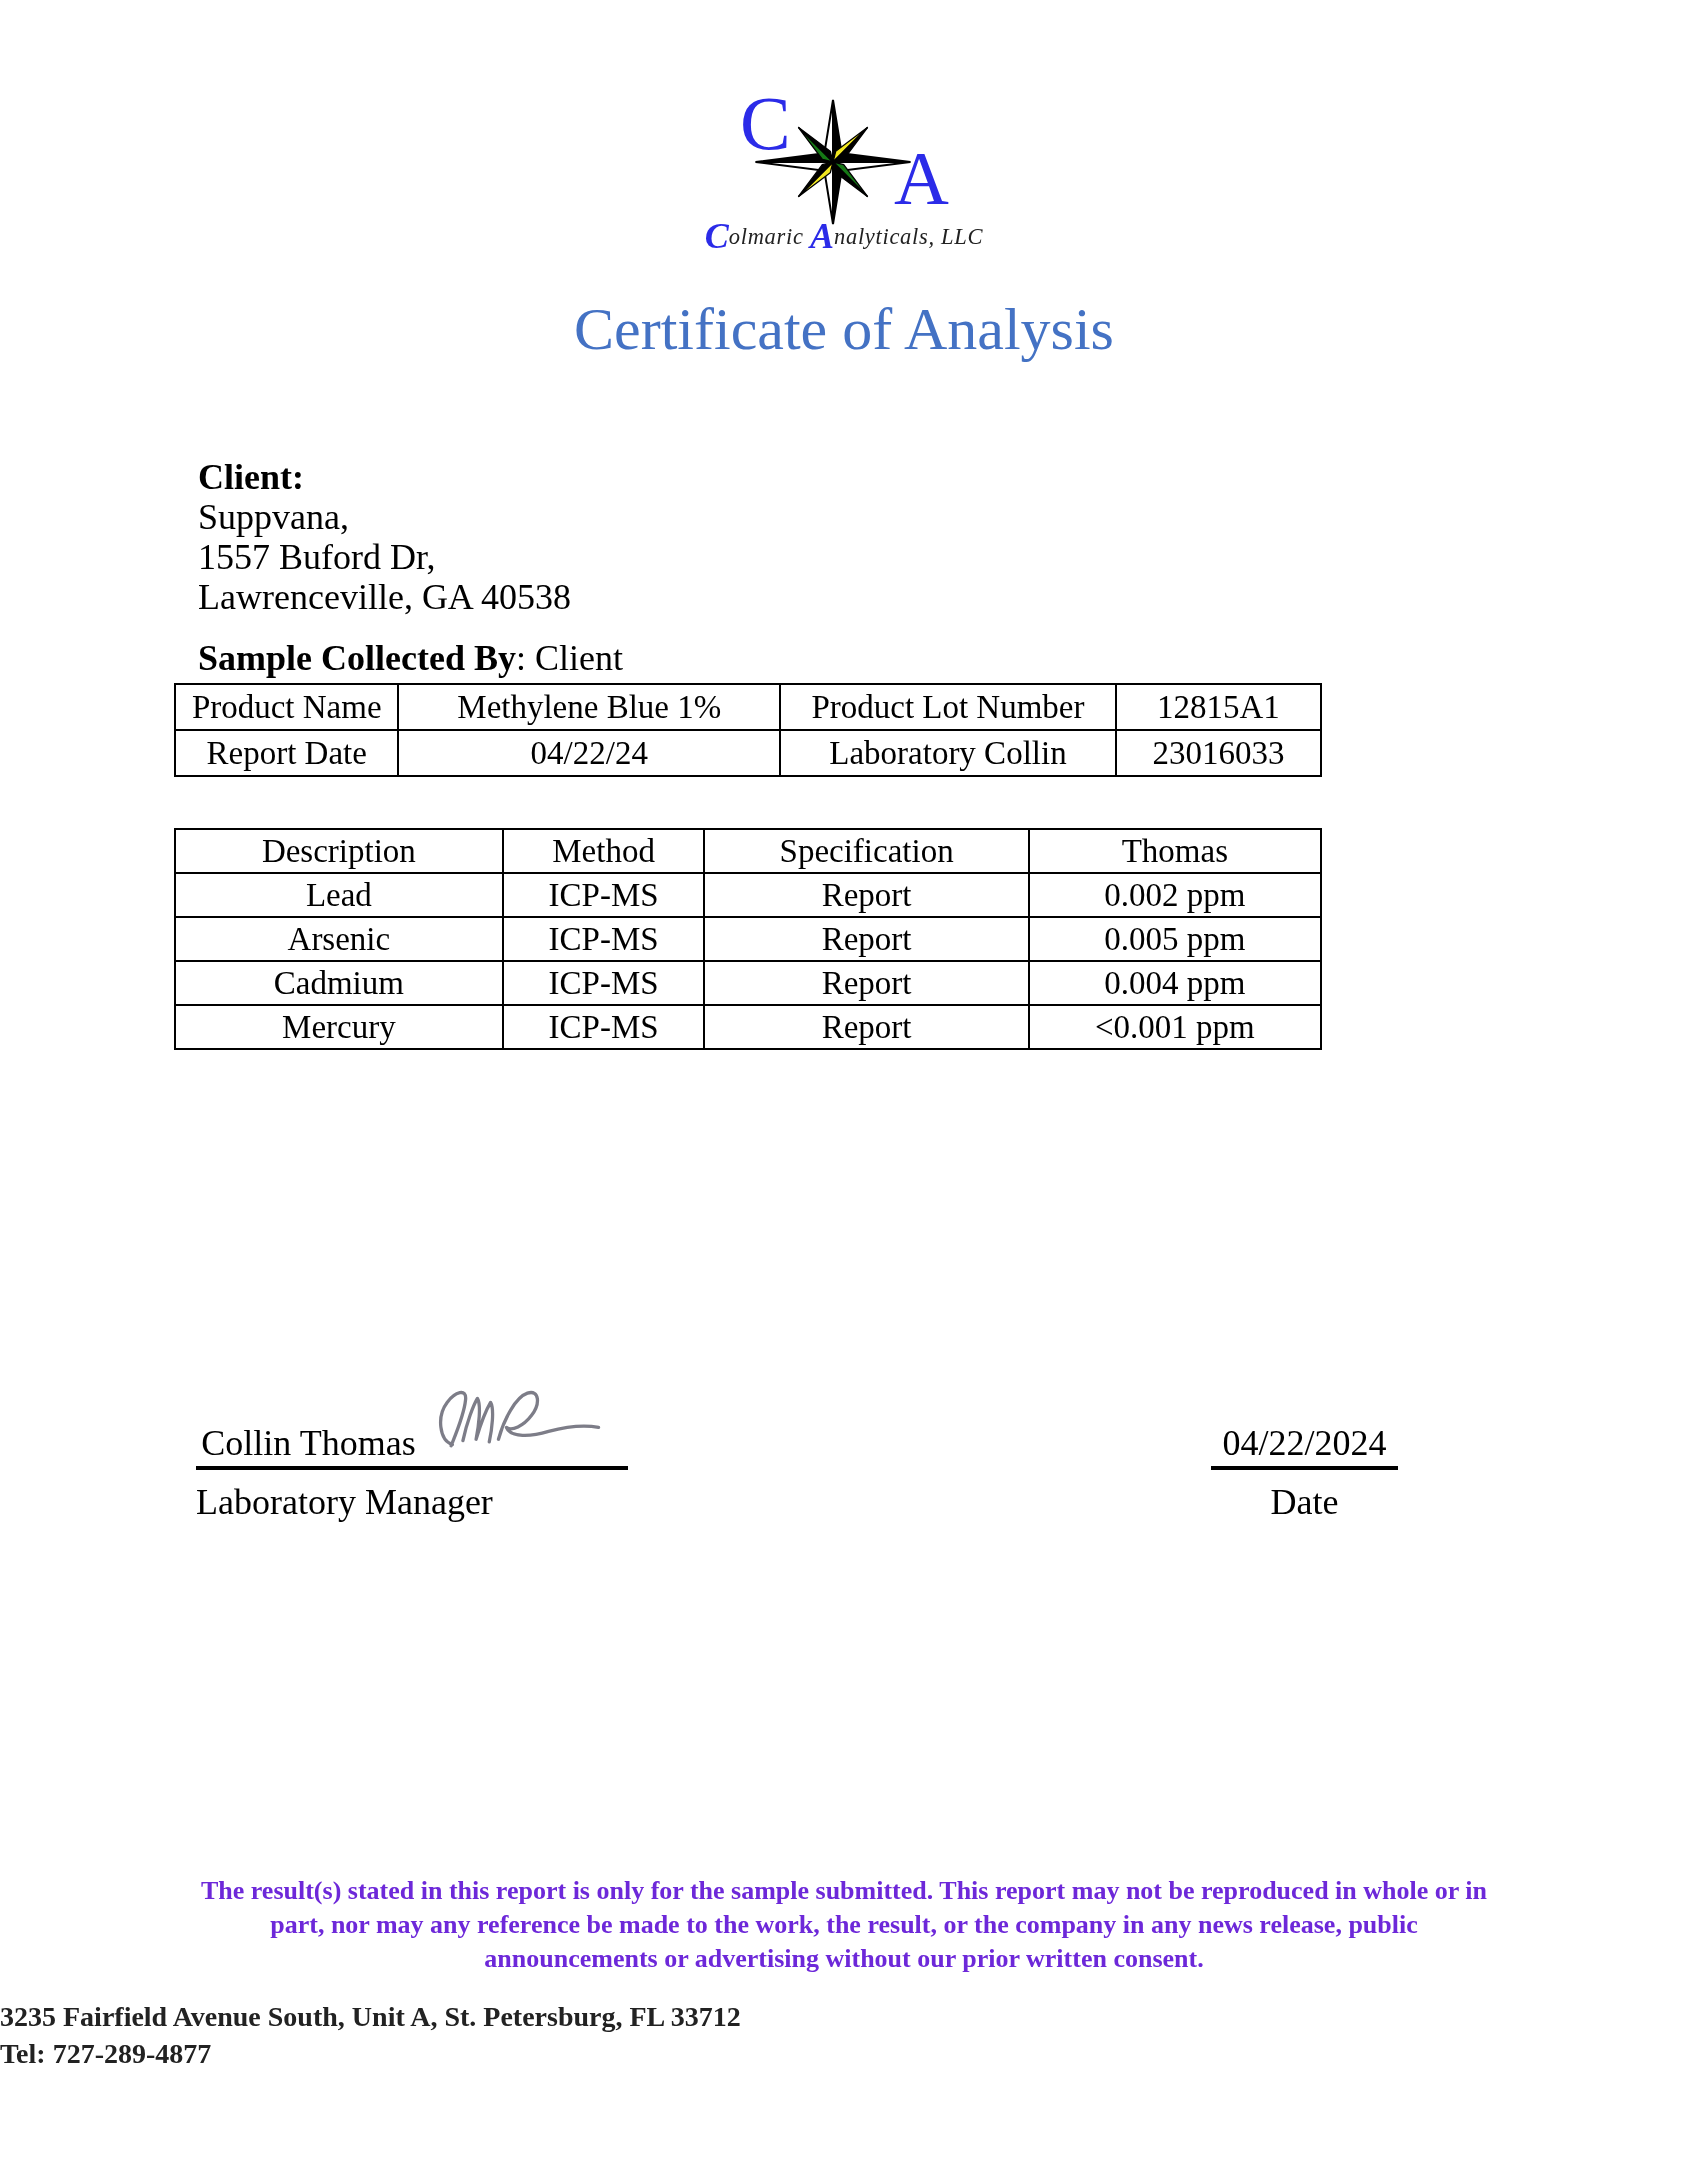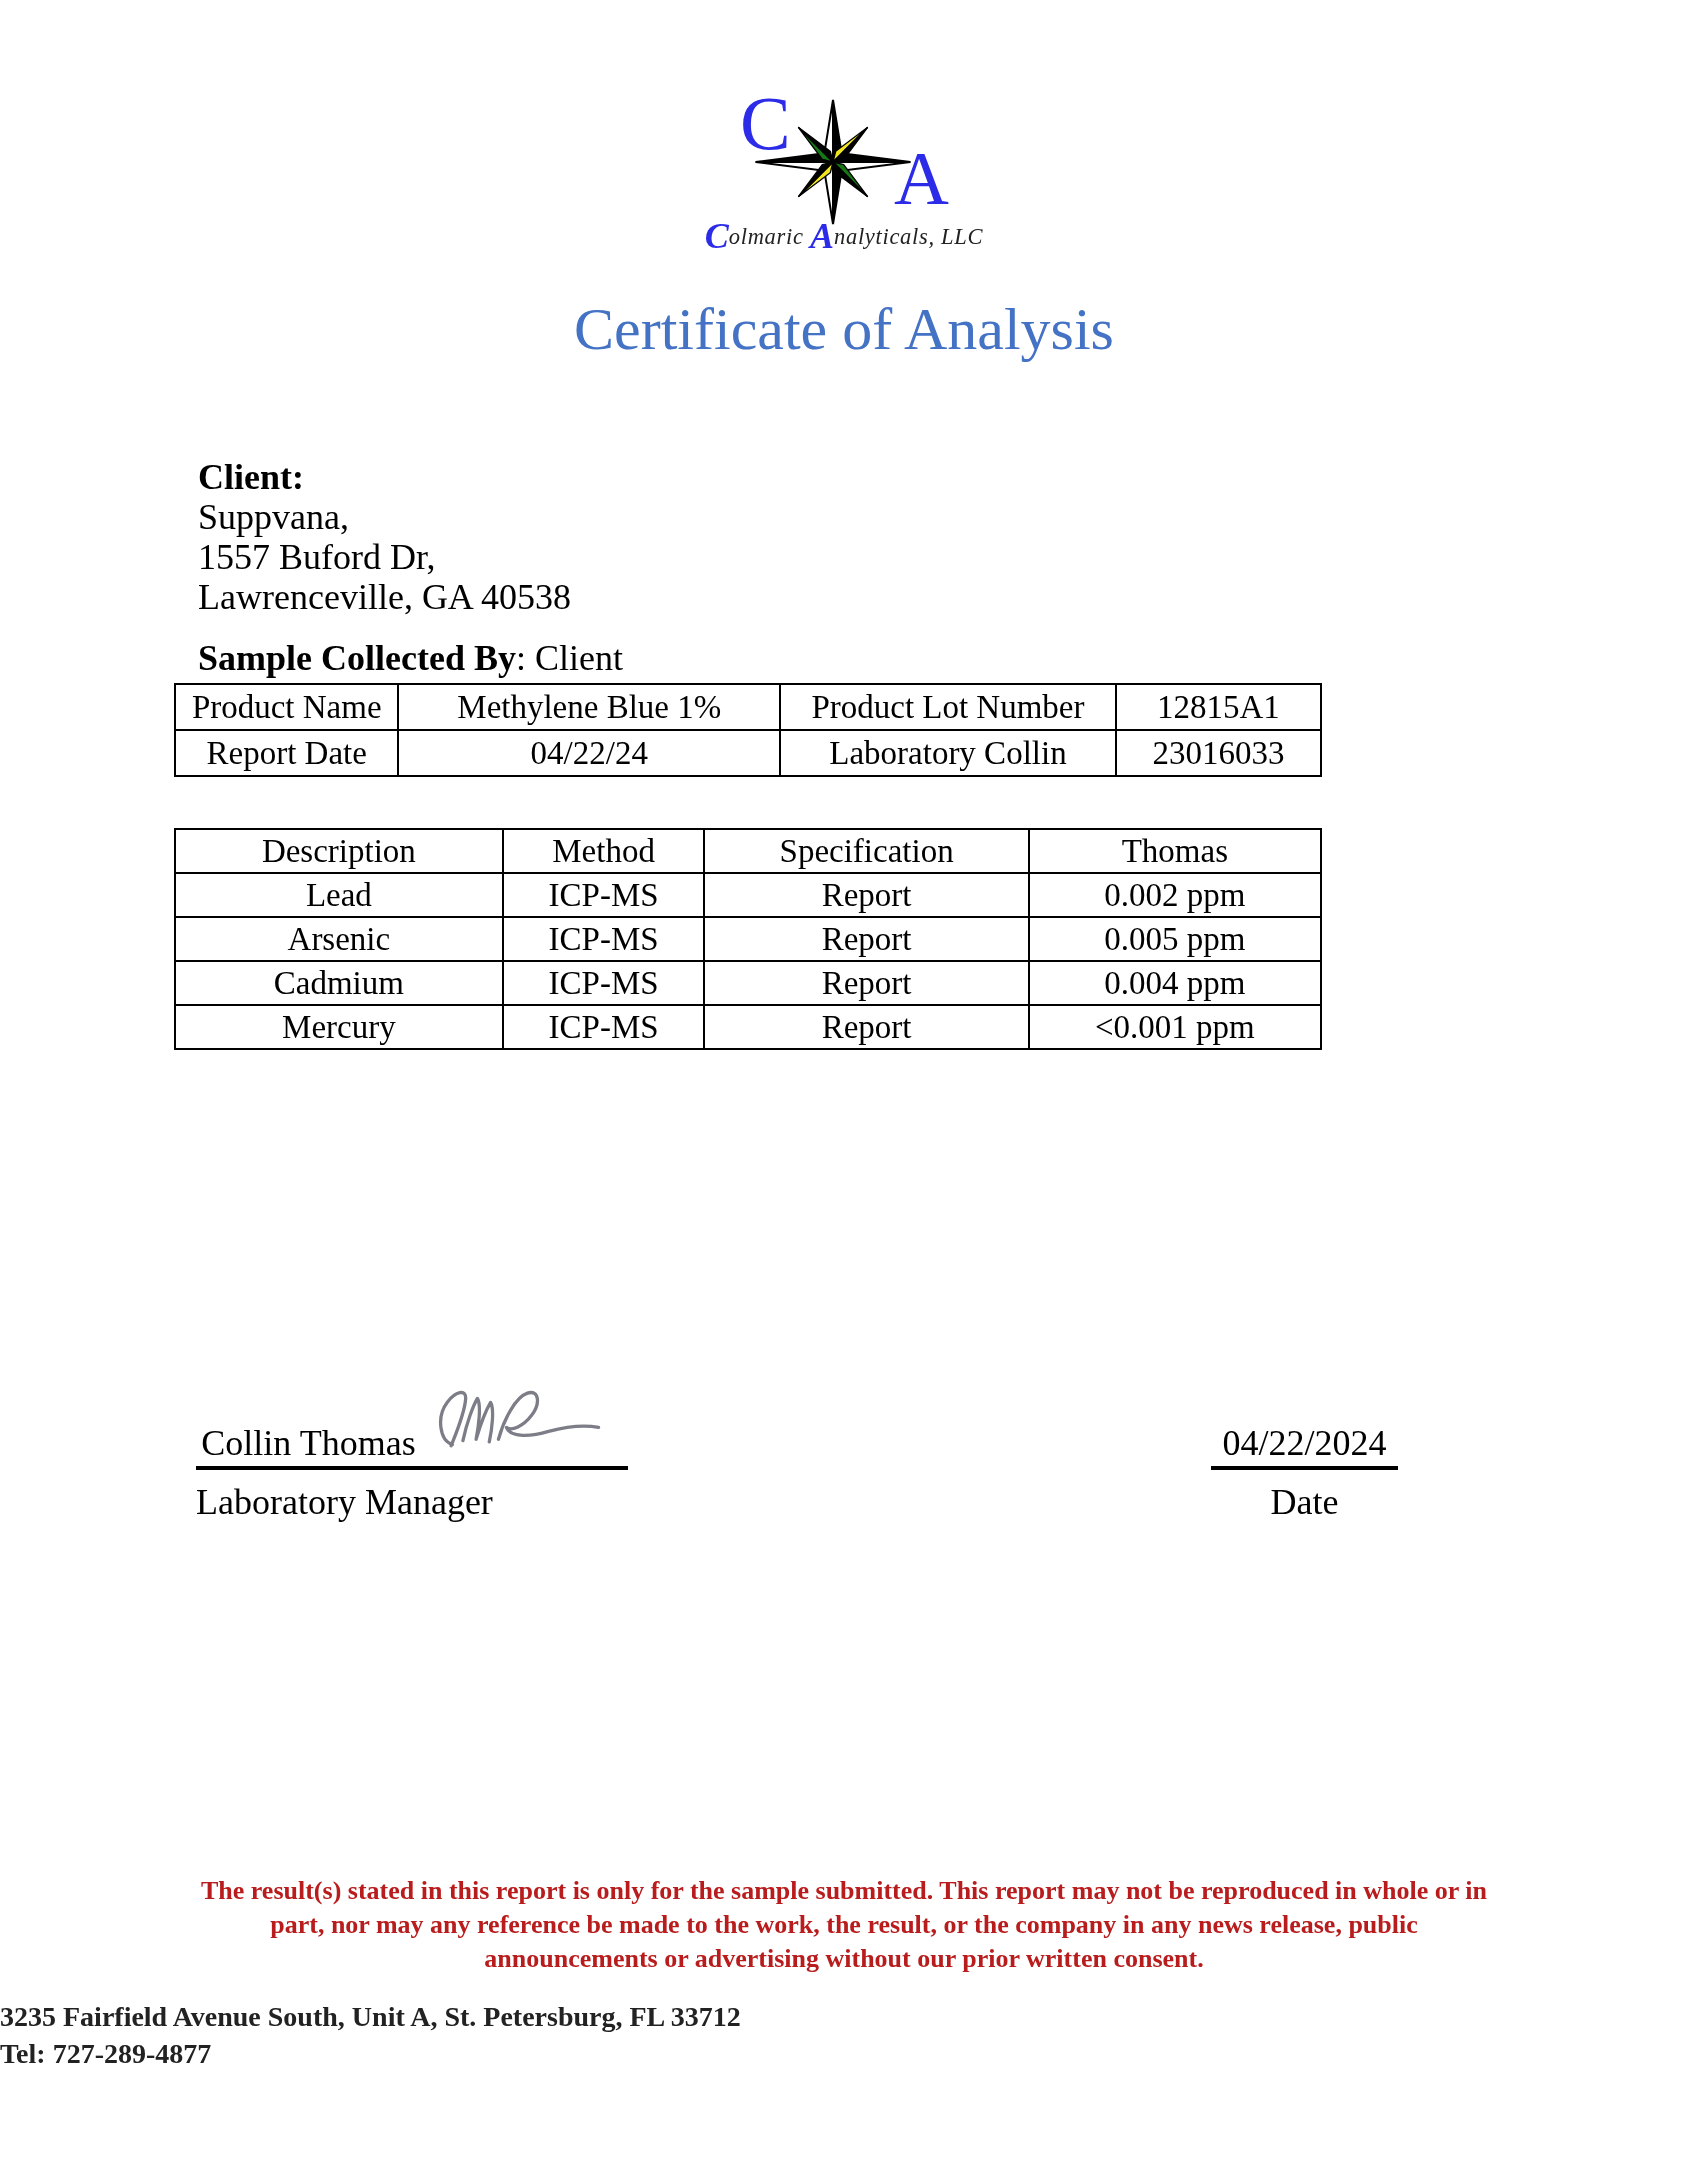--- a/index.html
+++ b/index.html
@@ -82,21 +82,21 @@
     text-align:center; font-size:36px; line-height:46px;
   }
   .date-label {
     position:absolute; left:1211px; top:1482px; width:187px;
     text-align:center; font-size:36px; line-height:40px;
   }
   
   .disclaimer {
     position:absolute; left:189px; top:1874px; width:1310px;
     text-align:center; font-size:26px; font-weight:bold;
-    line-height:34px; color:#b91c1c;
+    line-height:34px; color:#6d28d9;
   }
   .address-block {
     position:absolute; left:0; top:1998px; width:1688px;
     text-align:left; font-size:28px; font-weight:bold;
     line-height:37px; color:#222;
   }
 </style>
 </head>
 <body>
 

